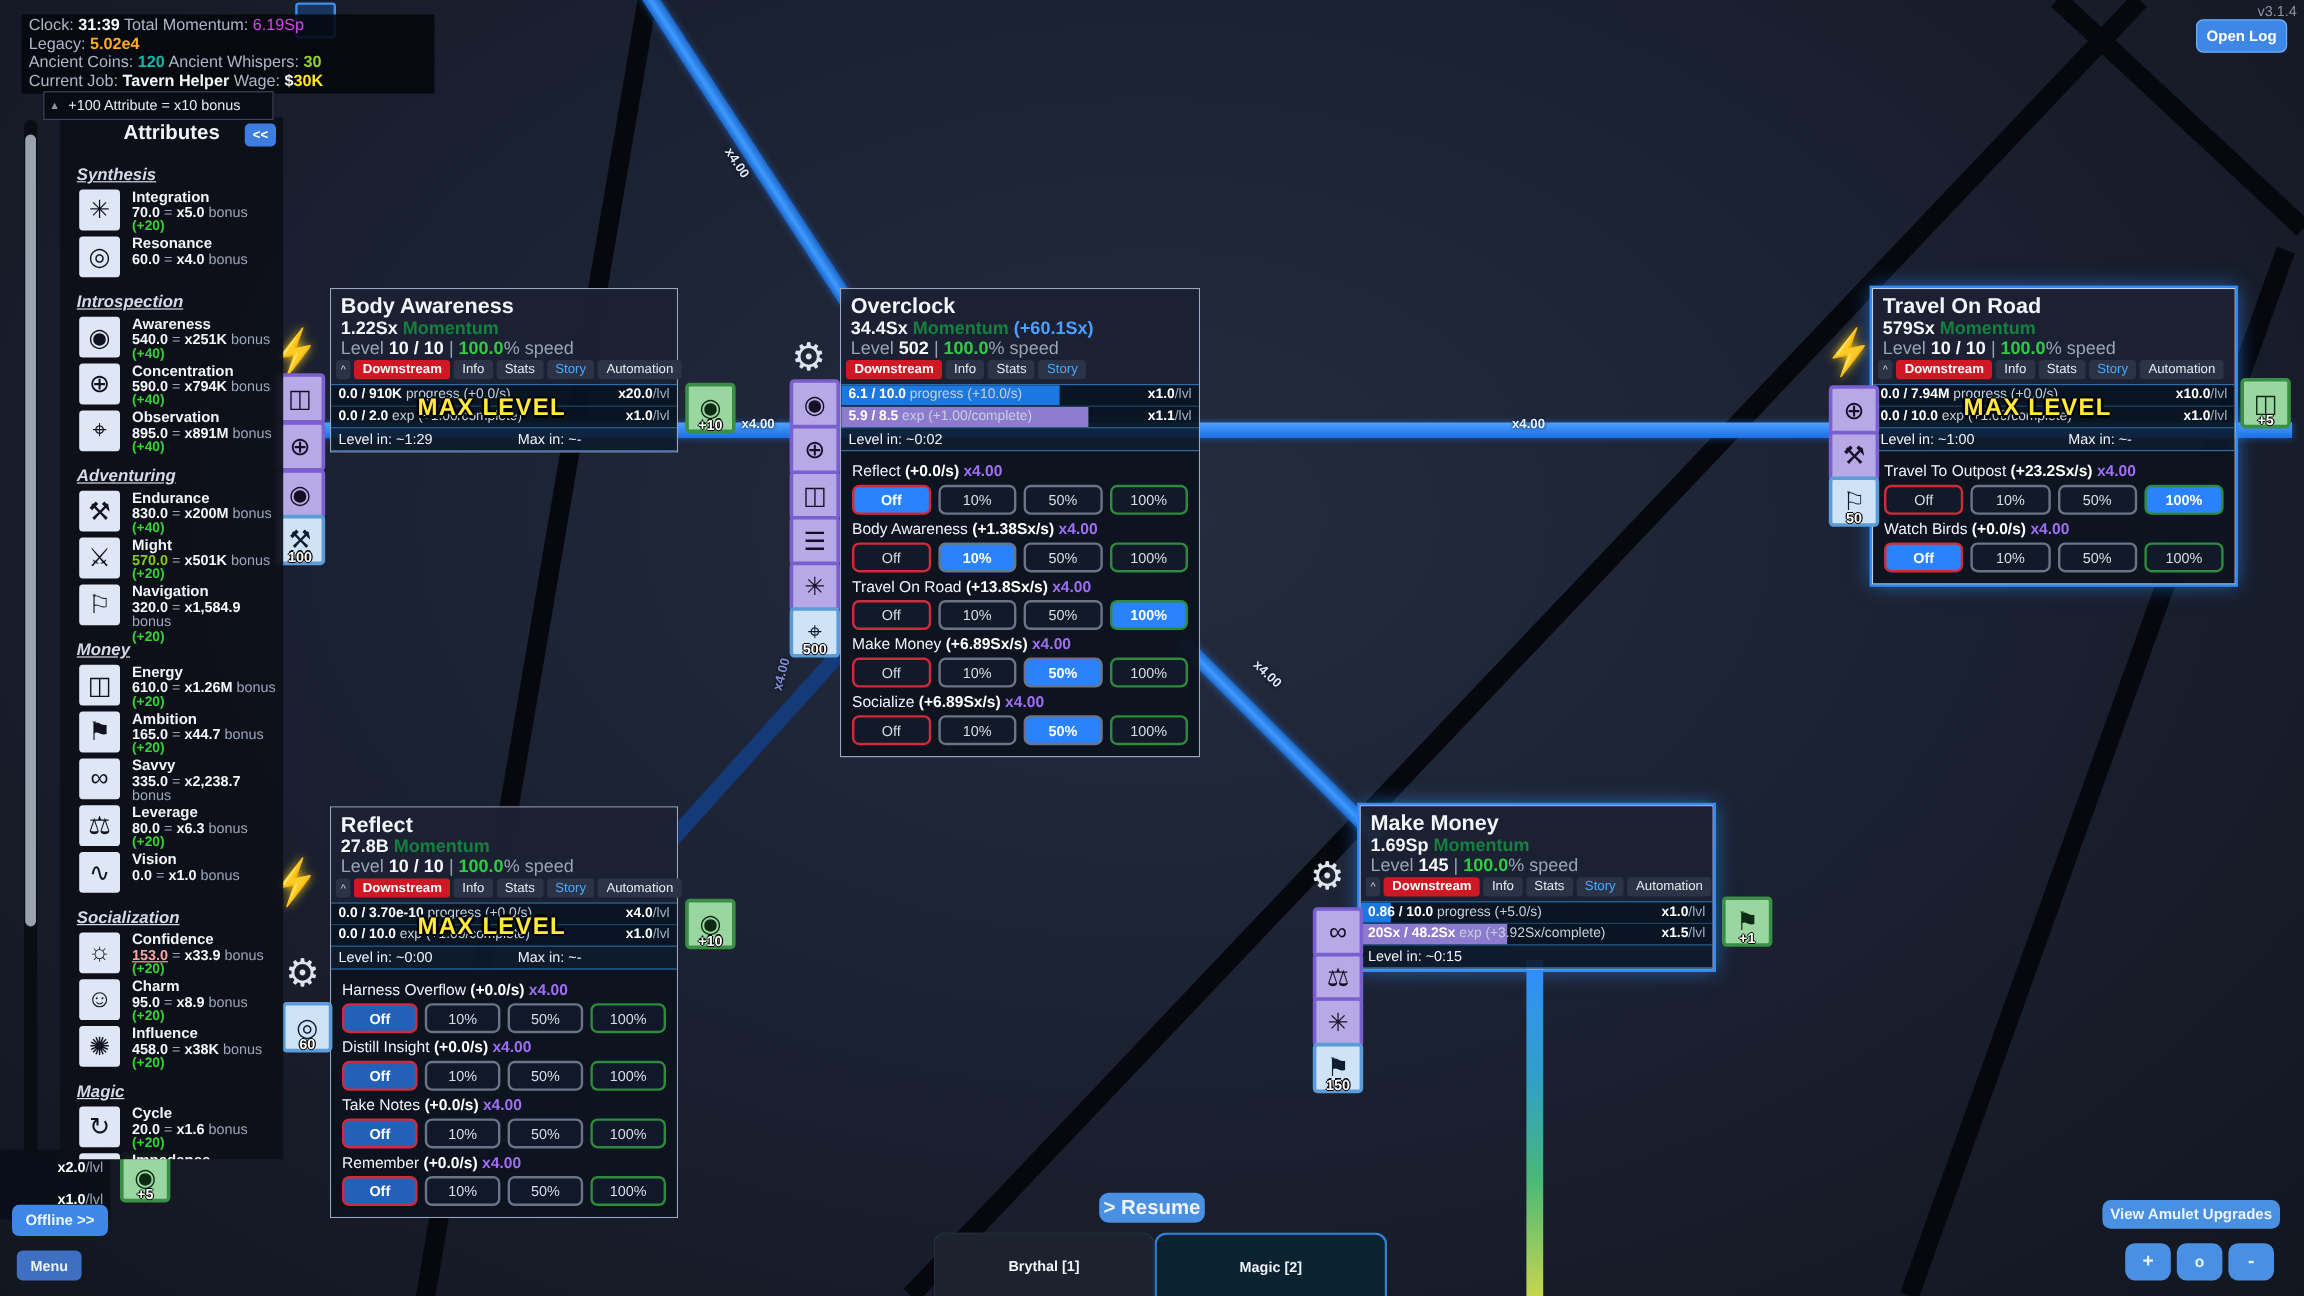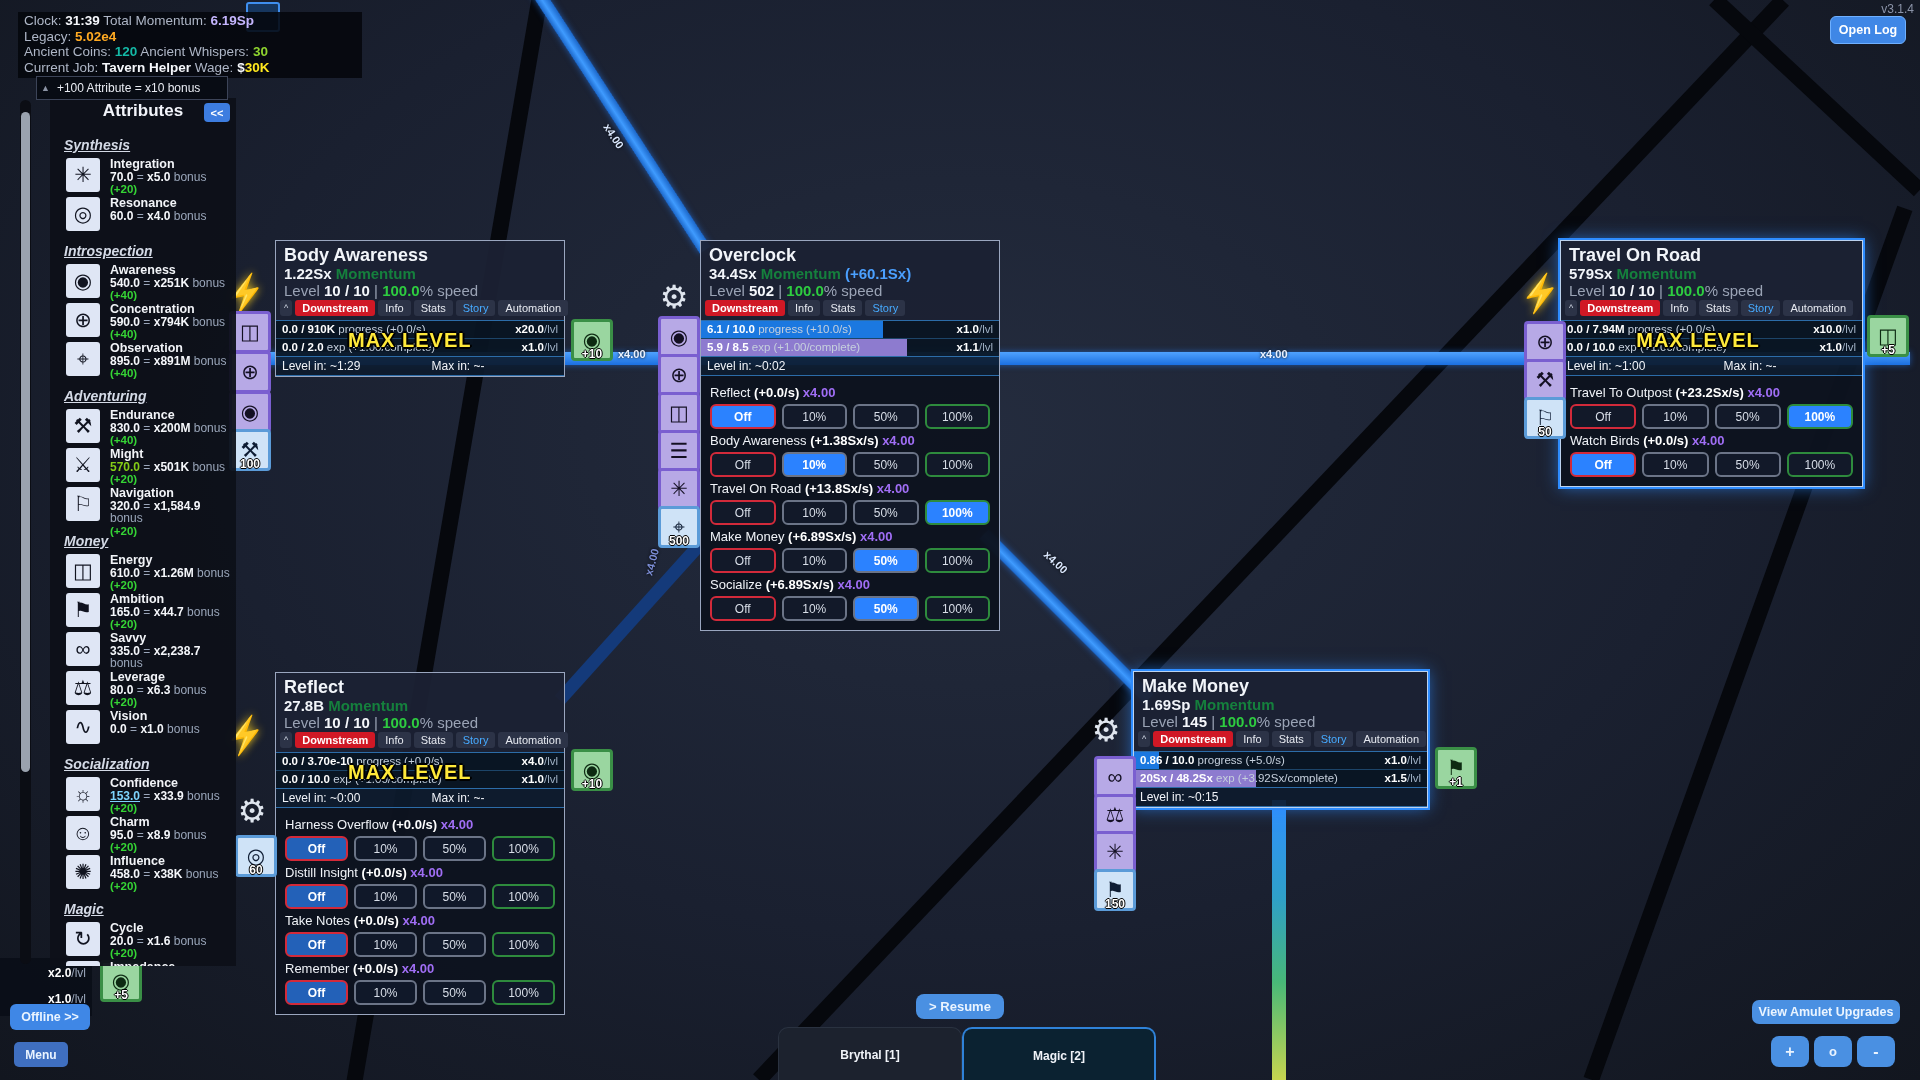--- a/index.html
+++ b/index.html
@@ -16,21 +16,21 @@
   
   #version{position:absolute;right:6px;top:2px;font-size:12px;color:#8b93a8;z-index:30;}
   #open-log{position:absolute;left:1830px;top:16px;width:74px;height:26px;z-index:30;
     background:#3f87e6;border:1px solid #6fb0ff;border-radius:6px;color:#fff;font-size:12.5px;font-weight:bold;
     display:flex;align-items:center;justify-content:center;}
   #mini-tile{position:absolute;left:246px;top:2px;width:30px;height:26px;background:#16365e;border:2px solid #3f8fef;border-radius:3px;z-index:21;}
   #info-panel{position:absolute;left:18px;top:12px;width:332px;z-index:22;background:rgba(4,7,12,0.88);
     padding:1px 6px 3px 6px;font-size:13.5px;line-height:15.5px;}
   #info-panel .lbl{color:#aeb6c6;}
   #info-panel .val{color:#f5f7fb;font-weight:bold;}
-  #info-panel .blue{color:#c4b5fd;font-weight:bold;margin-top:19px;}
+  #info-panel .blue{color:#d946ef;font-weight:normal;margin-top:19px;}
   #info-panel .orange{color:#ffaa22;font-weight:bold;}
   #info-panel .teal{color:#14b8a6;font-weight:bold;}
   #info-panel .green{color:#8fd42f;font-weight:bold;}
   #info-panel .yellow{color:#ffe81f;font-weight:bold;}
   #hint-box{position:absolute;left:36px;top:76px;width:186px;height:22px;z-index:22;background:rgba(8,11,18,0.92);
     border:1px solid #3c4458;font-size:12px;color:#e8ebf2;display:flex;align-items:center;padding-left:4px;}
   #hint-box .arrow{color:#8b93a4;font-size:9px;margin-right:7px;}
   
   #attr-scroll-track{position:absolute;left:20px;top:100px;width:11px;height:864px;background:#0b0d14;border-radius:6px;z-index:21;}
   #attr-scroll-thumb{position:absolute;left:1px;top:12px;width:9px;height:660px;background:#9aa2ae;border-radius:5px;}
@@ -95,21 +95,21 @@
   .tile.green{background:#9ad6a0;border:3px solid #3a8f46;color:#0d2a12;}
   .tile.yellow{background:none;border:none;font-size:34px;color:#ffd21f;text-shadow:0 0 8px rgba(255,210,30,.9);transform:rotate(-12deg);}
   .tile.plain{background:none;border:none;font-size:32px;color:#dfe5ee;}
   .tile .badge{position:absolute;bottom:-3px;left:0;right:0;text-align:center;font-size:12px;font-weight:bold;color:#fff;
     text-shadow:-1px 0 0 #000,1px 0 0 #000,0 -1px 0 #000,0 1px 0 #000;}
   
   .bluebtn{position:absolute;background:#4a90e2;border-radius:8px;color:#eaf4ff;font-weight:bold;z-index:25;
     display:flex;align-items:center;justify-content:center;}
   #offline-btn{left:10px;top:1004px;width:80px;height:26px;font-size:12.5px;border-radius:6px;background:#3f87e6;}
   #menu-btn{left:14px;top:1042px;width:54px;height:25px;font-size:12px;border-radius:5px;background:#3f6fc0;}
-  #resume-btn{left:916px;top:994px;width:88px;height:25px;font-size:13px;}
+  #resume-btn{left:916px;top:994px;width:88px;height:25px;font-size:17px;}
   #amulet-btn{left:1752px;top:1000px;width:148px;height:24px;font-size:12.5px;border-radius:7px;}
   #btn-plus{left:1771px;top:1036px;width:38px;height:31px;font-size:16px;}
   #btn-circle{left:1814px;top:1036px;width:38px;height:31px;font-size:13px;}
   #btn-minus{left:1857px;top:1036px;width:38px;height:31px;font-size:16px;}
   .tab{position:absolute;top:1027px;height:53px;z-index:24;border-radius:10px 10px 0 0;font-size:12px;font-weight:bold;
     display:flex;align-items:center;justify-content:center;color:#f0f3f8;}
   #tab-brythal{left:778px;width:182px;background:#1c222e;border:1px solid #2a3240;border-bottom:none;}
   #tab-magic{left:962px;width:190px;background:#0b2231;border:2px solid #2f82d8;border-bottom:none;}
   #hidden-node-strip{position:absolute;left:0;top:958px;width:92px;height:58px;background:rgba(10,14,24,0.92);z-index:19;}
   .hrow{position:absolute;right:6px;font-size:12px;font-weight:bold;color:#fff;}
@@ -261,21 +261,21 @@
         <div class="attr-text">
           <div class="attr-name">Vision</div>
           <div class="attr-val"><span style="color: rgb(245, 247, 251); font-weight: bold;">0.0</span><span class="g"> = </span><span style="color: rgb(245, 247, 251); font-weight: bold;">x1.0</span><span class="g"> bonus</span></div>
         </div>
       </div>
       <div class="sec-title">Socialization</div>
       <div class="attr-item">
         <div class="attr-icon">☼</div>
         <div class="attr-text">
           <div class="attr-name">Confidence</div>
-          <div class="attr-val"><span style="color: #7dd3fc; font-weight: bold; text-decoration: underline;">153.0</span><span class="g"> = </span><span style="color: rgb(245, 247, 251); font-weight: bold;">x33.9</span><span class="g"> bonus</span></div>
+          <div class="attr-val"><span style="color: #fca5a5; font-weight: bold; text-decoration: underline;">153.0</span><span class="g"> = </span><span style="color: rgb(245, 247, 251); font-weight: bold;">x33.9</span><span class="g"> bonus</span></div>
           <div class="attr-delta">(+20)</div>
         </div>
       </div>
       <div class="attr-item">
         <div class="attr-icon">☺</div>
         <div class="attr-text">
           <div class="attr-name">Charm</div>
           <div class="attr-val"><span style="color: rgb(245, 247, 251); font-weight: bold;">95.0</span><span class="g"> = </span><span style="color: rgb(245, 247, 251); font-weight: bold;">x8.9</span><span class="g"> bonus</span></div>
           <div class="attr-delta">(+20)</div>
         </div>

